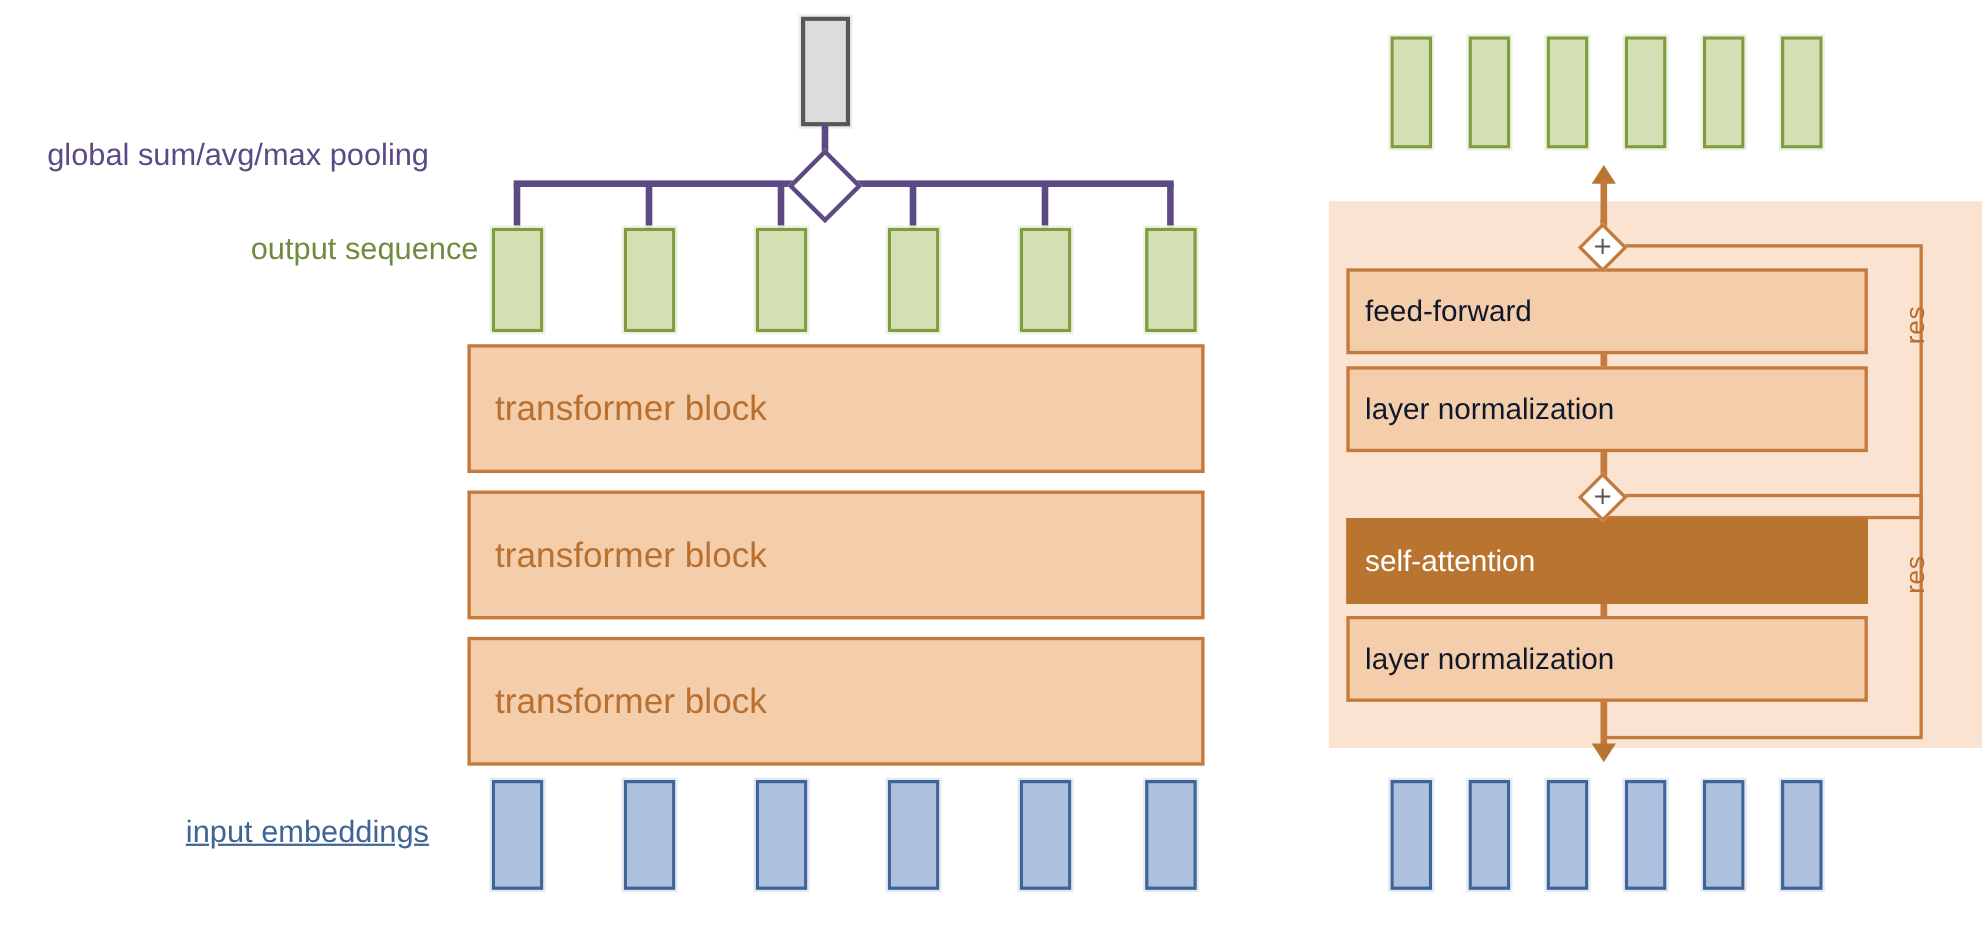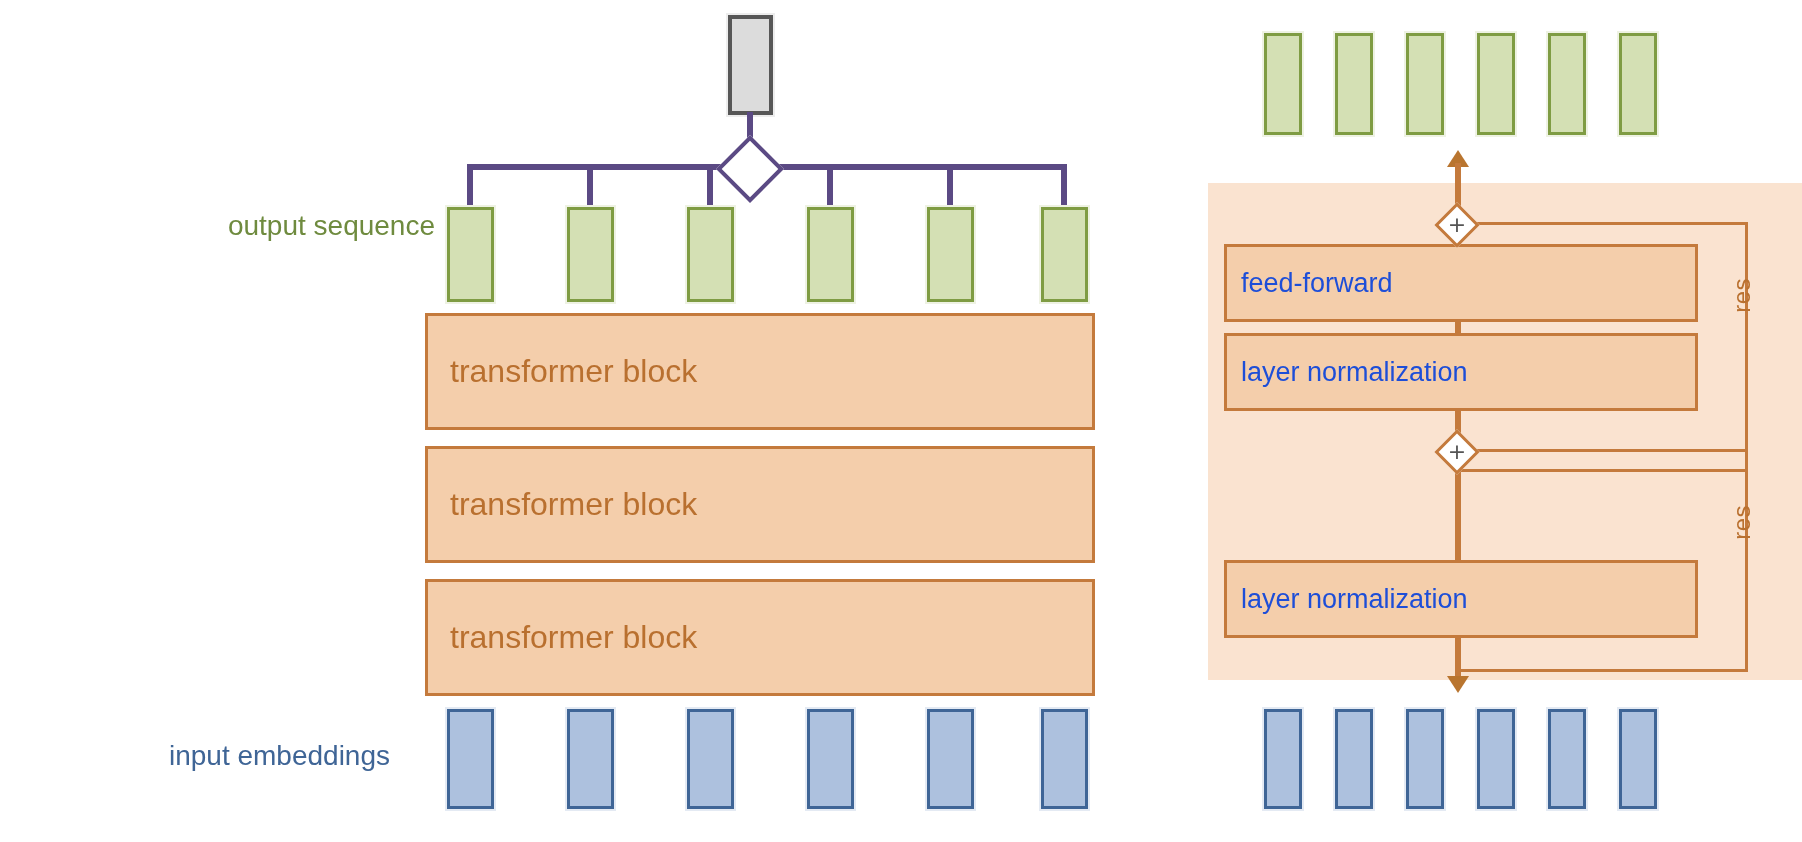--- a/index.html
+++ b/index.html
@@ -22,21 +22,21 @@
   
   .side-label {
     position: absolute;
     text-align: right;
     font-size: 28px;
     line-height: 1.15;
     white-space: nowrap;
   }
   .lbl-pool   { color: #5b4a84; }
   .lbl-out    { color: #6f8b3f; margin-left: 45px; }
-  .lbl-in     { color: #3f6596; }
+  .lbl-in     { color: #3f6596; text-decoration: underline; }
 
   
   .tok {
     position: absolute;
     box-sizing: border-box;
     border-style: solid;
   }
   .tok-green {
     background: #d4e0b4;
     border-color: #7f9c43;
@@ -98,21 +98,21 @@
     writing-mode: vertical-rl;
     transform: rotate(180deg);
     white-space: nowrap;
     letter-spacing: .5px;
   }
   .sub-box {
     position: absolute;
     box-sizing: border-box;
     border: 3px solid #c47a3c;
     background: #f4ceab;
-    color: #1d4ed8;
+    color: #0f172a;
     font-size: 27px;
     display: flex;
     align-items: center;
     padding-left: 14px;
   }
   .sub-box.solid {
     background: #b9752f;
     border-color: #b9752f;
     color: #ffffff;
   }
@@ -145,20 +145,21 @@
     border-left: 11px solid transparent;
     border-right: 11px solid transparent;
     border-top: 17px solid #b9752f;
   }
 </style>
 </head>
 <body>
 
 <div id="stage">
 
+  <div class="side-label lbl-pool" style="left:0px; top:125px; width:390px;">global sum/avg/max pooling</div>
   <div class="side-label lbl-out" style="left:0px; top:210px; width:390px;">output sequence</div>
   <div class="side-label lbl-in" style="left:0px; top:740px; width:390px;">input embeddings</div>
 
   <div class="tok tok-gray" style="left:728px; top:15px; width:45px; height:100px;"></div>
 
   <div class="pl-line" style="left:747px; top:112px; width:6px; height:40px;"></div>
 
   <div class="pl-line" style="left:467px; top:164px; width:600px; height:6px;"></div>
 
   <div class="pl-diamond" style="left:726px; top:145px; width:48px; height:48px;"></div>
@@ -215,20 +216,23 @@
   <div class="or-line" style="left:1455px; top:163px; width:6px; height:40px;"></div>
 
   <div class="arrow-down" style="left:1447px; top:676px;"></div>
 
   <div class="sub-box" style="left:1224px; top:244px; width:474px; height:78px;">
     <span>feed-forward</span>
   </div>
   <div class="sub-box" style="left:1224px; top:333px; width:474px; height:78px;">
     <span>layer normalization</span>
   </div>
+  <div class="sub-box solid" style="left:1224px; top:471px; width:474px; height:78px;">
+    <span>self-attention</span>
+  </div>
   <div class="sub-box" style="left:1224px; top:560px; width:474px; height:78px;">
     <span>layer normalization</span>
   </div>
 
   <div class="plus-diamond" style="left:1441px; top:209px; width:32px; height:32px;"></div>
   <div class="plus-glyph" style="left:1441px; top:214px; width:32px;">+</div>
 
   <div class="plus-diamond" style="left:1441px; top:436px; width:32px; height:32px;"></div>
   <div class="plus-glyph" style="left:1441px; top:441px; width:32px;">+</div>
 

